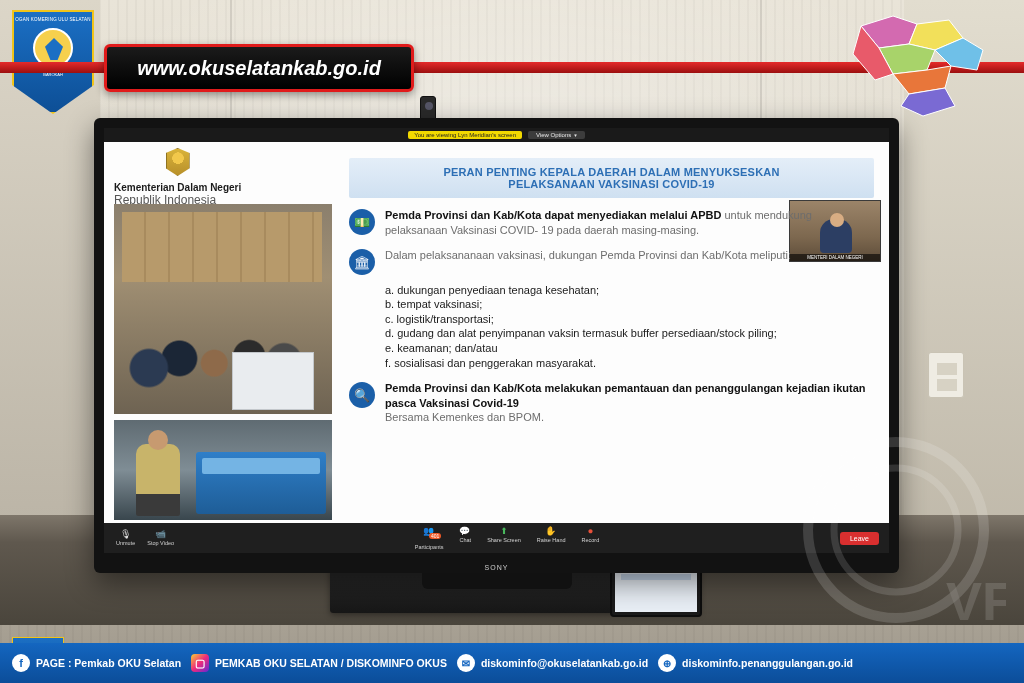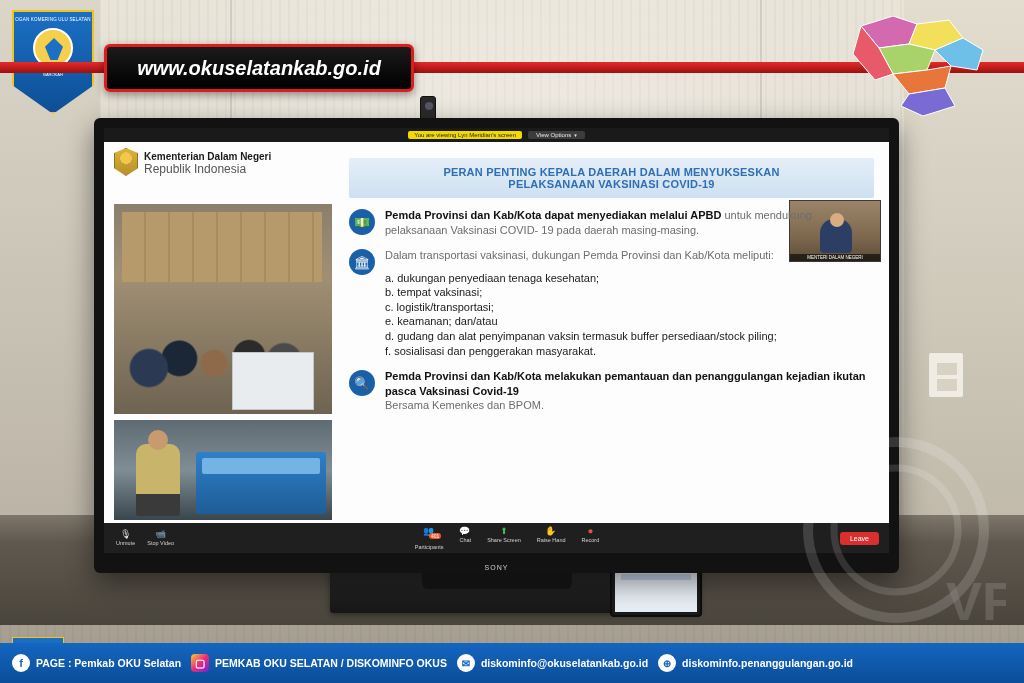--- a/index.html
+++ b/index.html
@@ -92,21 +92,21 @@
   .zb-ico.green { color: #49b75d; }
   .zb-ico.orange { color: #f3a62b; }
   .badge-count { background:#f05a28;color:#fff;border-radius:6px;font-size:5px;padding:0 2px;position:relative;top:-4px;left:6px;}
   .leave-btn { background: #d92f2f; color: #fff; font-size: 7px; padding: 3px 10px; border-radius: 3px; }
 
   
   .slide {
     position: absolute; left: 0; top: 14px; width: 100%; height: 381px;
     background: #fdfdfd; overflow: hidden;
   }
-  .slide-head { position: absolute; left: 10px; top: 6px; display: flex; gap: 6px; align-items: flex-end; }
+  .slide-head { position: absolute; left: 10px; top: 6px; display: flex; gap: 6px; align-items: center; flex-direction: column; }
   .garuda {
     width: 24px; height: 28px; background:
       radial-gradient(circle at 50% 35%, #f2c84b 0 28%, rgba(0,0,0,0) 29%),
       linear-gradient(180deg, #d9b33a, #b8902a);
     clip-path: polygon(50% 0%, 100% 18%, 100% 72%, 50% 100%, 0% 72%, 0% 18%);
     border: 1px solid #8f7321;
   }
   .kemendagri-t1 { font-size: 10px; font-weight: bold; color: #1a1a1a; }
   .kemendagri-t2 { font-size: 12px; color: #555; }
 
@@ -158,21 +158,21 @@
   .content { position: absolute; left: 245px; top: 66px; width: 528px; }
   .blk { display: flex; gap: 10px; margin-bottom: 11px; }
   .blk .ico {
     flex: 0 0 auto; width: 26px; height: 26px; border-radius: 50%;
     background: #1b5fa8; color: #fff; display: flex; align-items: center; justify-content: center;
     font-size: 13px; margin-top: 1px;
   }
   .blk .txt { font-size: 11px; color: #3b3b3b; line-height: 1.32; }
   .blk .txt b { color: #111; }
   .blk .txt .muted { color: #6d6d6d; }
-  .list { margin-top: 8px; }
+  .list { margin-top: 20px; }
   .list .li { font-size: 11px; color: #1a1a1a; line-height: 1.33; }
   .list .li.just { text-align: justify; }
   .src { position: absolute; left: 245px; top: 330px; font-size: 8px; color: #4a4a4a; line-height: 1.4; }
 
   
   .logo-left {
     position: absolute; left: 12px; top: 10px; width: 82px; height: 104px;
     background: linear-gradient(180deg,#1b6fc4,#0d4f96);
     clip-path: polygon(0 0, 100% 0, 100% 72%, 50% 100%, 0 72%);
     border: 2px solid #f0c419;
@@ -292,27 +292,27 @@
           <div class="ico">💵</div>
           <div class="txt">
             <b>Pemda Provinsi dan Kab/Kota dapat menyediakan</b>
             <b>melalui APBD</b><span class="muted"> untuk mendukung pelaksanaan Vaksinasi COVID- 19 pada daerah masing-masing.</span>
           </div>
         </div>
 
         <div class="blk">
           <div class="ico">🏛</div>
           <div class="txt">
-            <div class="muted">Dalam transportasi vaksinasi, dukungan Pemda Provinsi dan Kab/Kota meliputi:</div>
+            <div class="muted">Dalam pelaksananaan vaksinasi, dukungan Pemda Provinsi dan Kab/Kota meliputi:</div>
             <div class="list">
               <div class="li">a. dukungan penyediaan tenaga kesehatan;</div>
               <div class="li">b. tempat vaksinasi;</div>
               <div class="li">c. logistik/transportasi;</div>
+              <div class="li just">d. gudang dan alat penyimpanan vaksin termasuk buffer persediaan/stock piling;</div>
               <div class="li">e. keamanan; dan/atau</div>
-              <div class="li just">d. gudang dan alat penyimpanan vaksin termasuk buffer persediaan/stock piling;</div>
               <div class="li">f. sosialisasi dan penggerakan masyarakat.</div>
             </div>
           </div>
         </div>
 
         <div class="blk">
           <div class="ico">🔍</div>
           <div class="txt">
             <b>Pemda Provinsi dan Kab/Kota melakukan pemantauan dan</b>
             <b>penanggulangan kejadian ikutan pasca Vaksinasi Covid-19</b>

